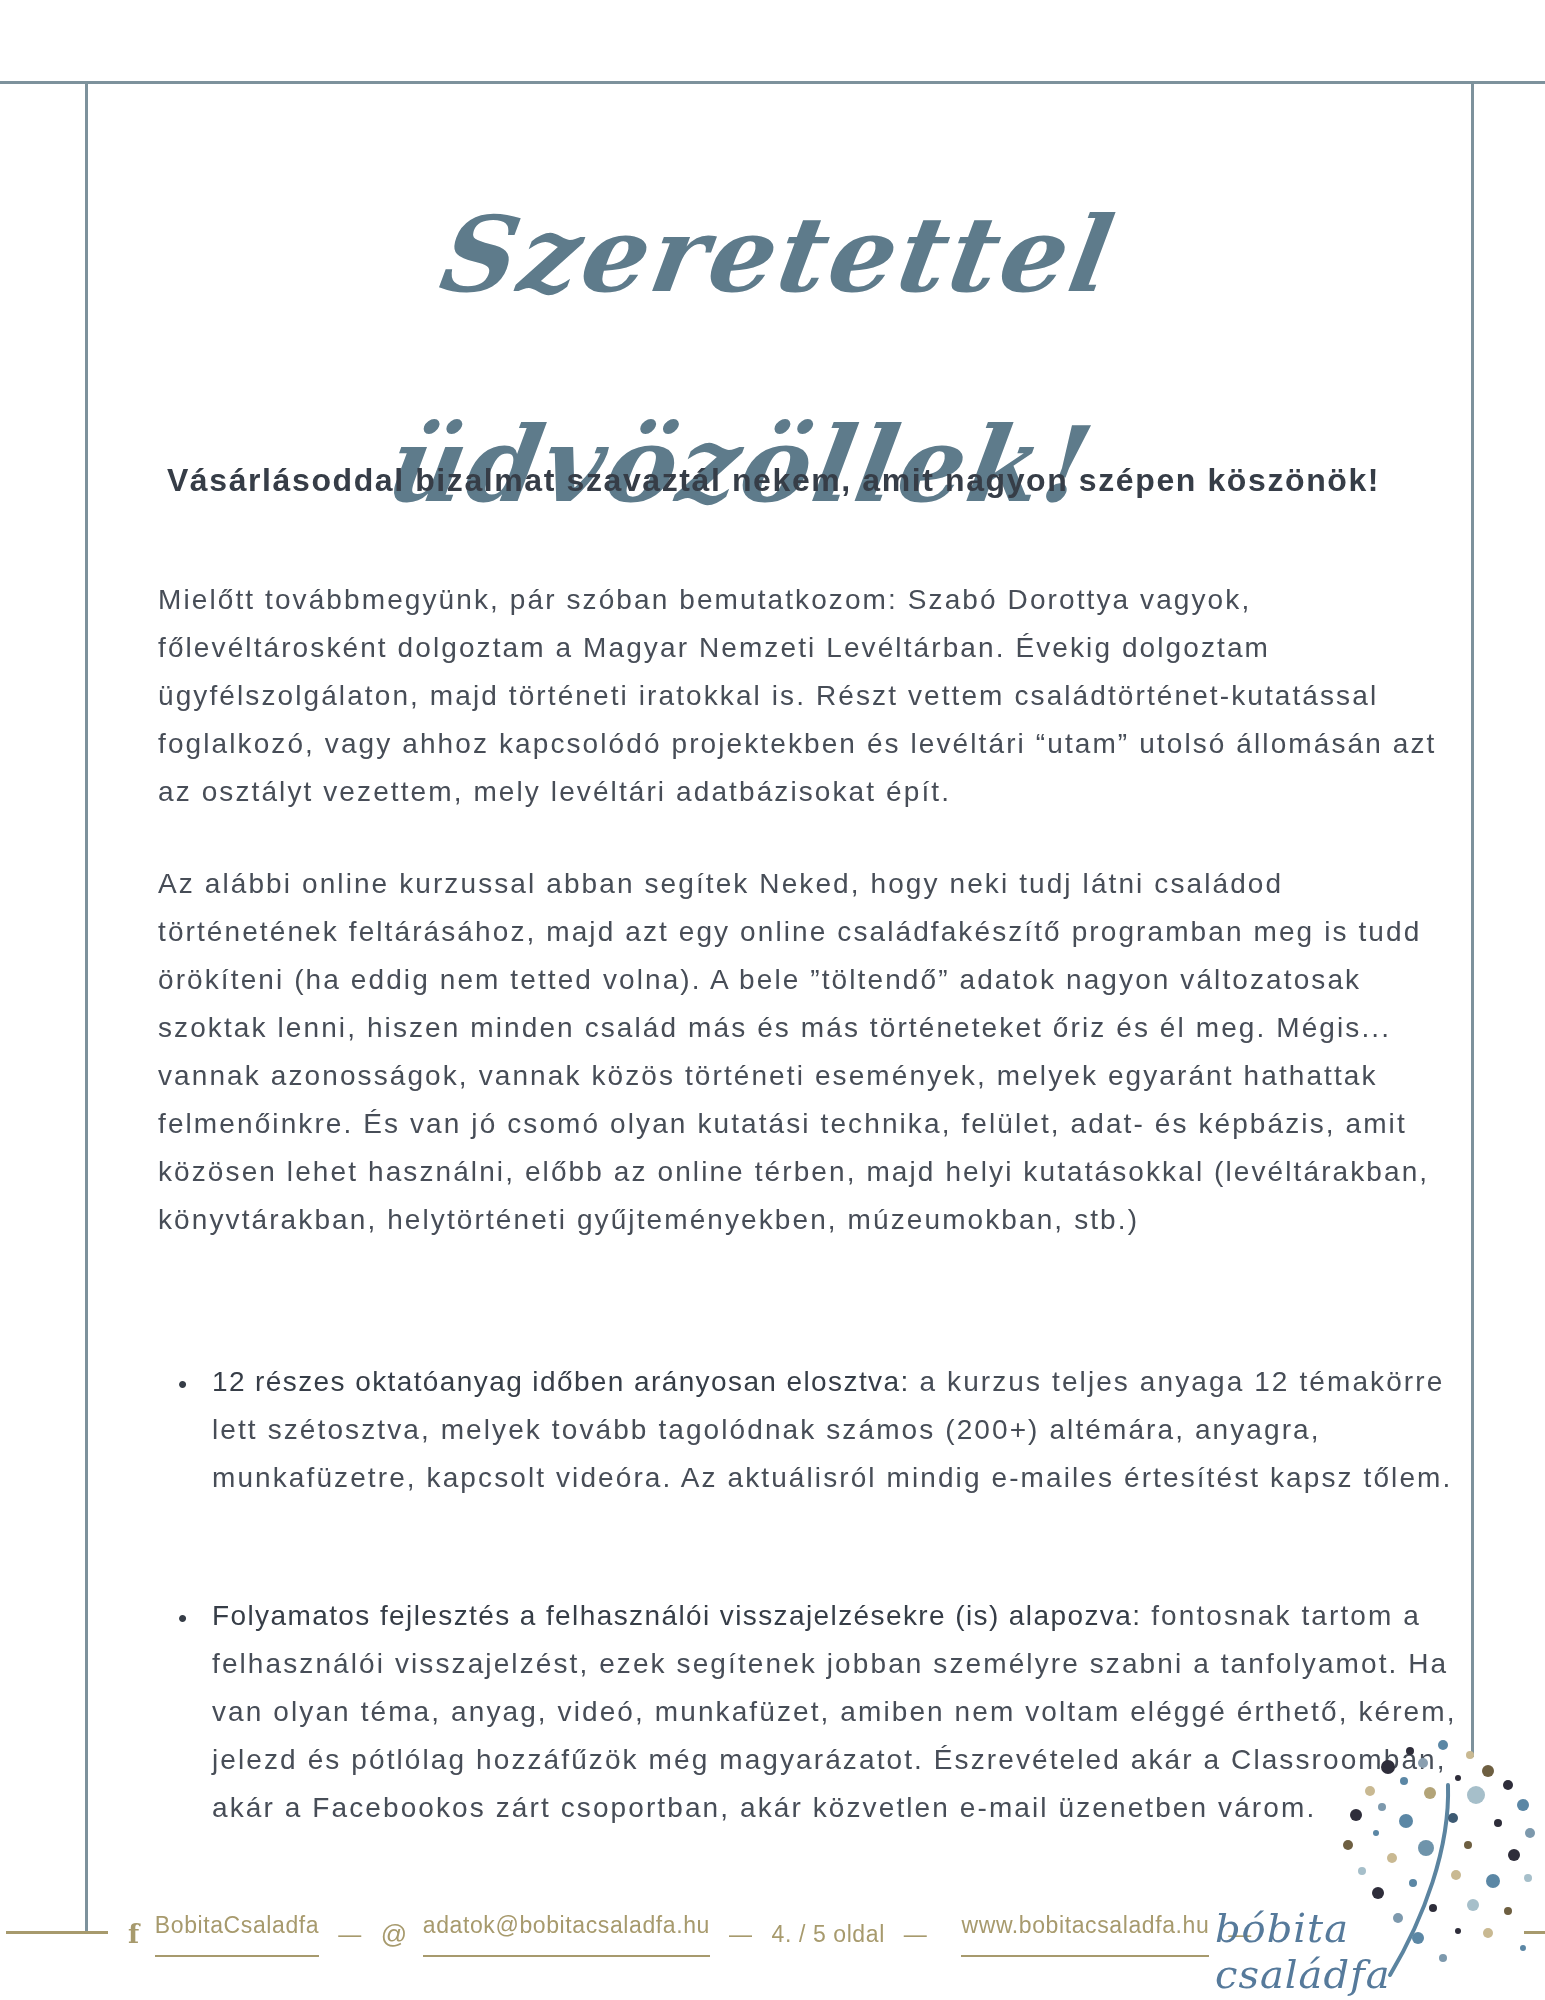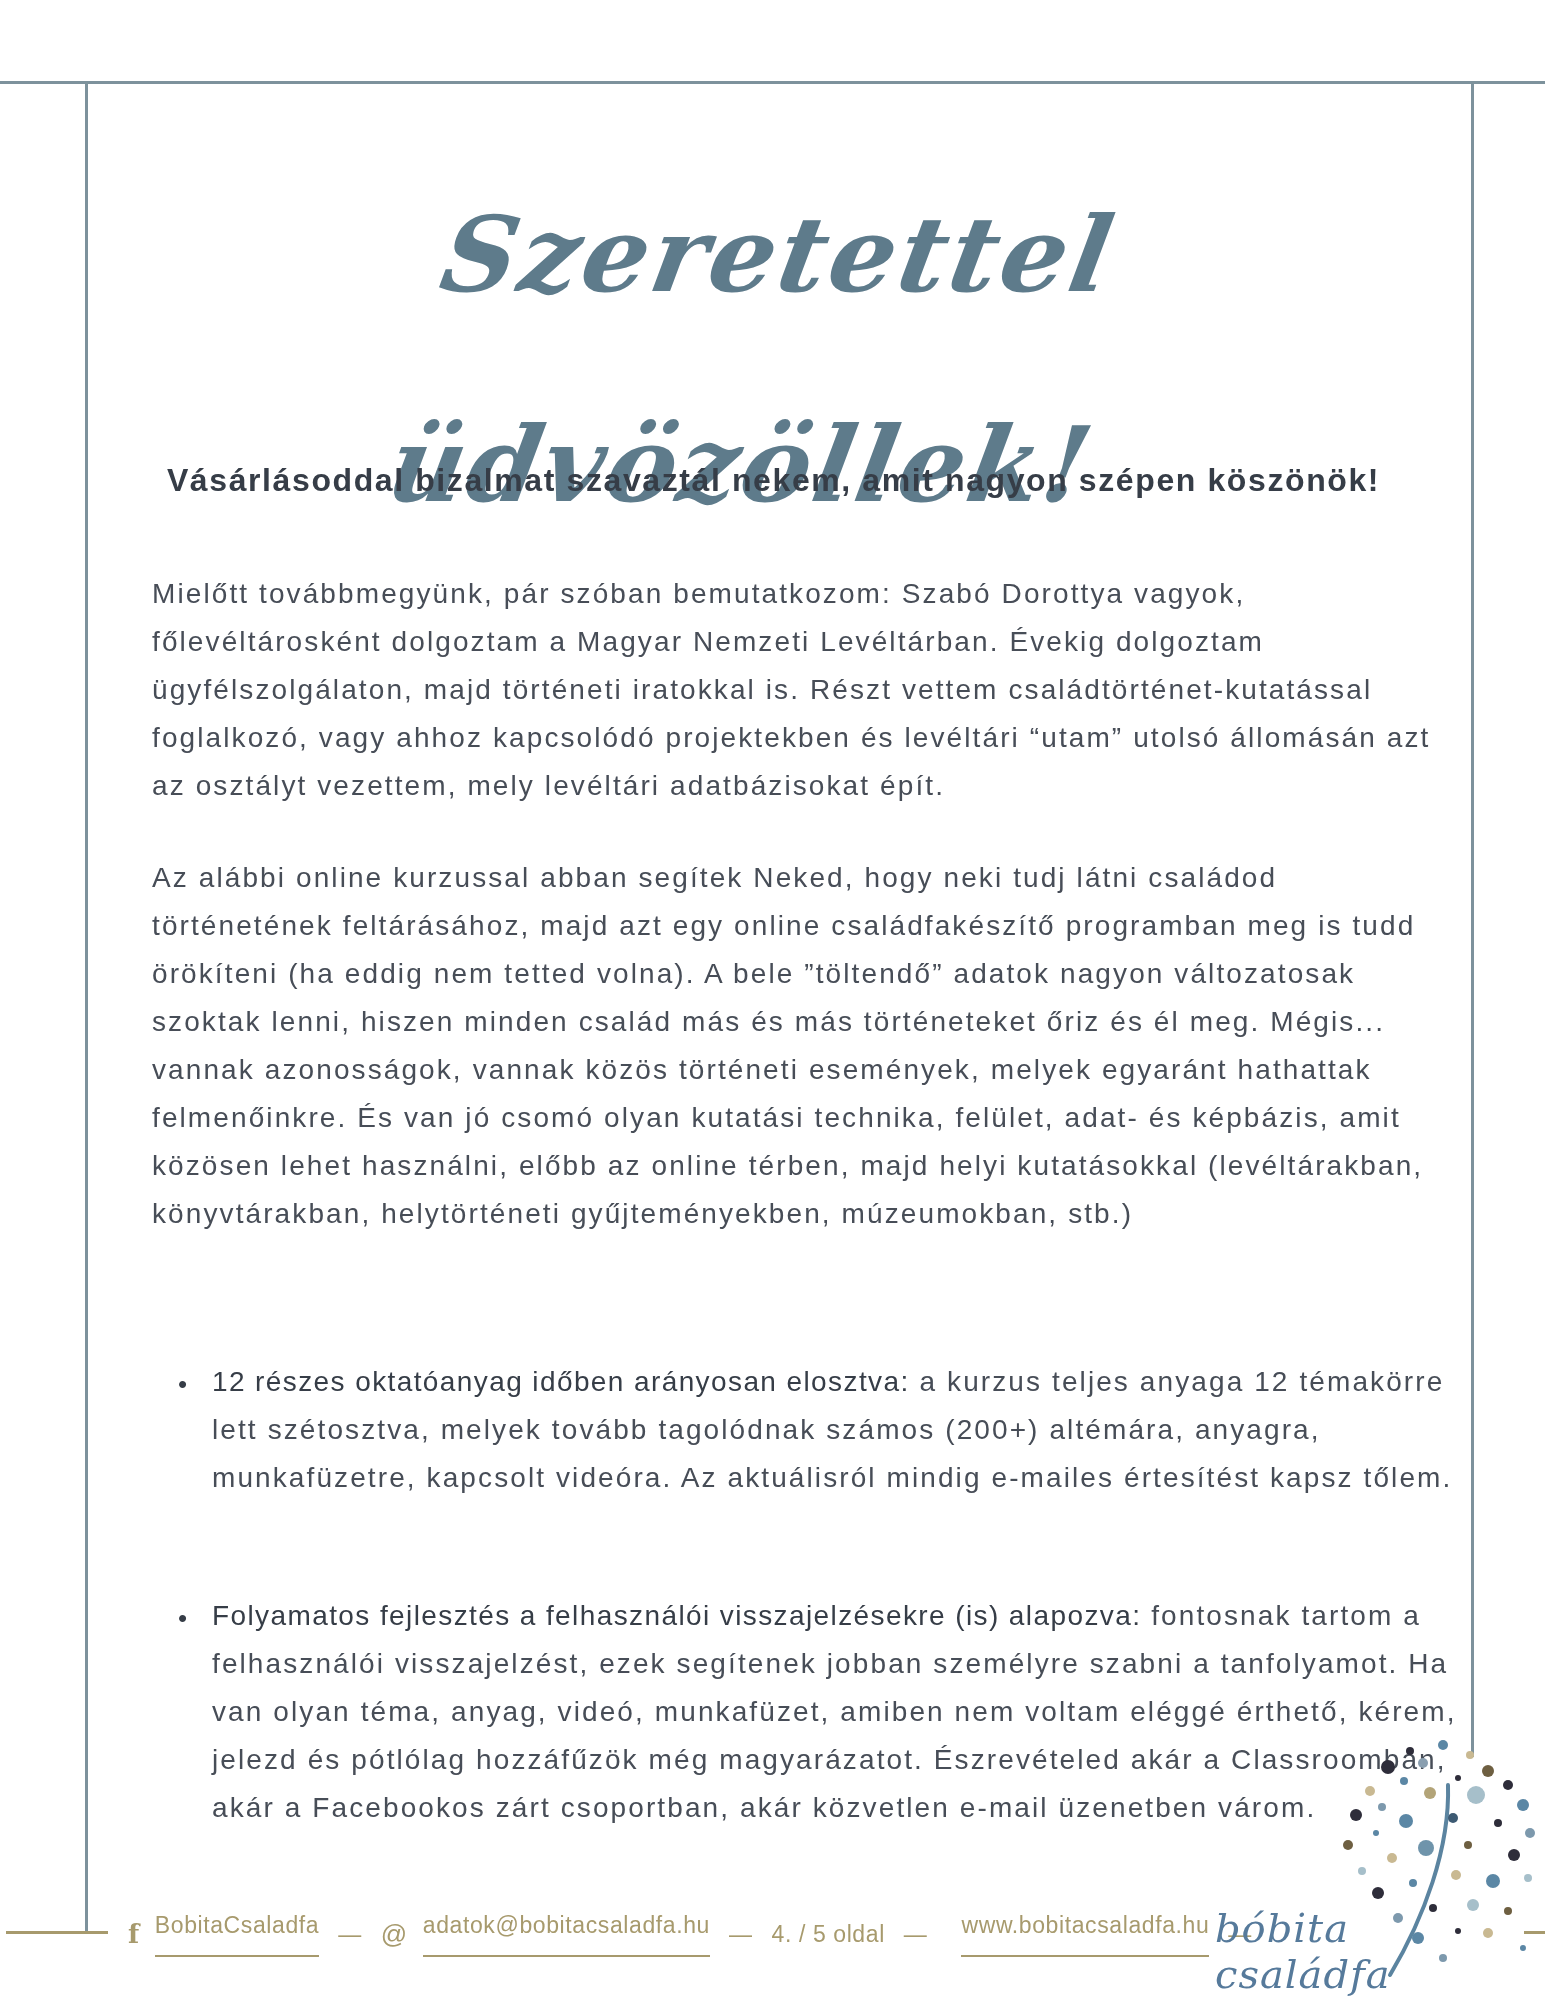--- a/index.html
+++ b/index.html
@@ -20,21 +20,21 @@
     font-family:"DejaVu Serif", serif; font-style:italic; font-weight:bold;
     font-size:104px; letter-spacing:3px; color:var(--heading,#5e7b8b);
     transform:skewX(-10deg);
   }
   .greeting{
     position:absolute; top:462px; left:90px; width:1367px;
     text-align:center; font-size:32px; font-weight:bold;
     letter-spacing:1.6px; color:var(--bold,#363d47);
   }
   .body-text{
-    position:absolute; left:150px; width:1312px; margin:2px;
+    position:absolute; left:150px; width:1312px; margin:8px;
     font-size:28px; line-height:48px; letter-spacing:2.1px;
     color:var(--body,#474d57);
   }
   .p1{top:568px;}
   .p2{top:852px;}
   .p3{top:1300px;}
   .bullet{
     position:absolute; left:212px; width:1252px; margin:0;
     font-size:28px; line-height:48px; letter-spacing:2.1px;
     color:var(--body,#474d57);

